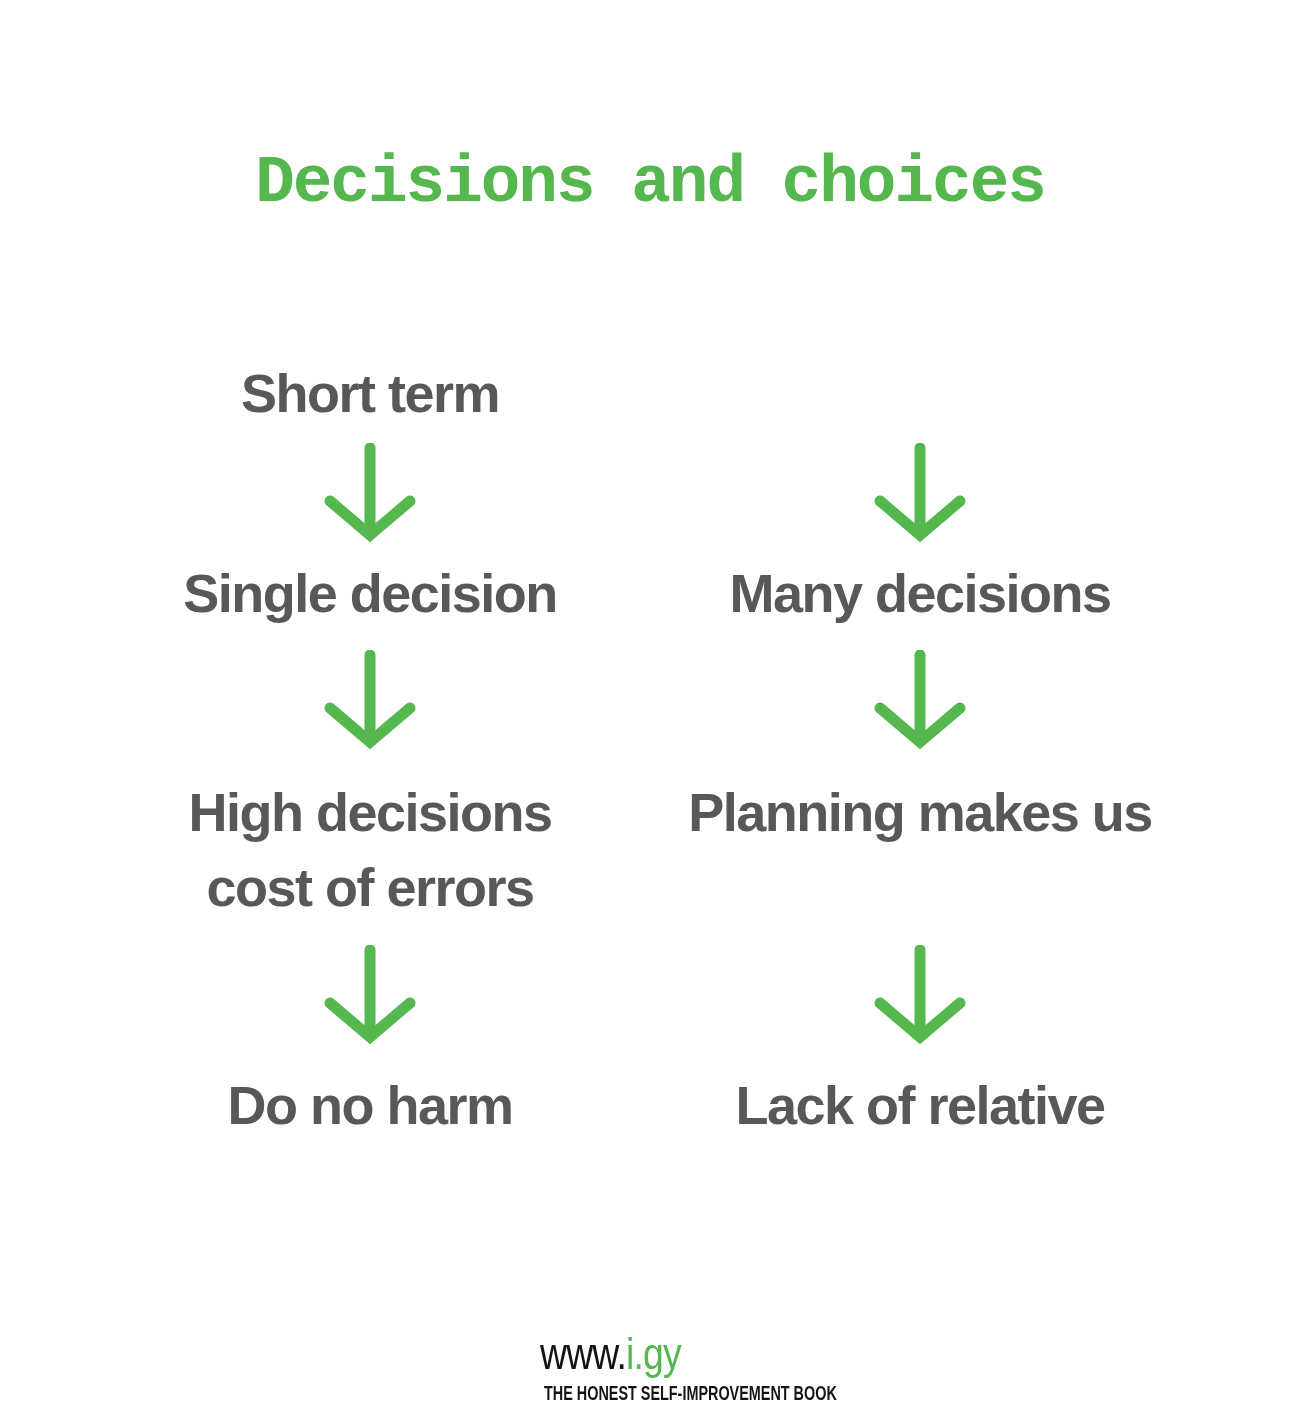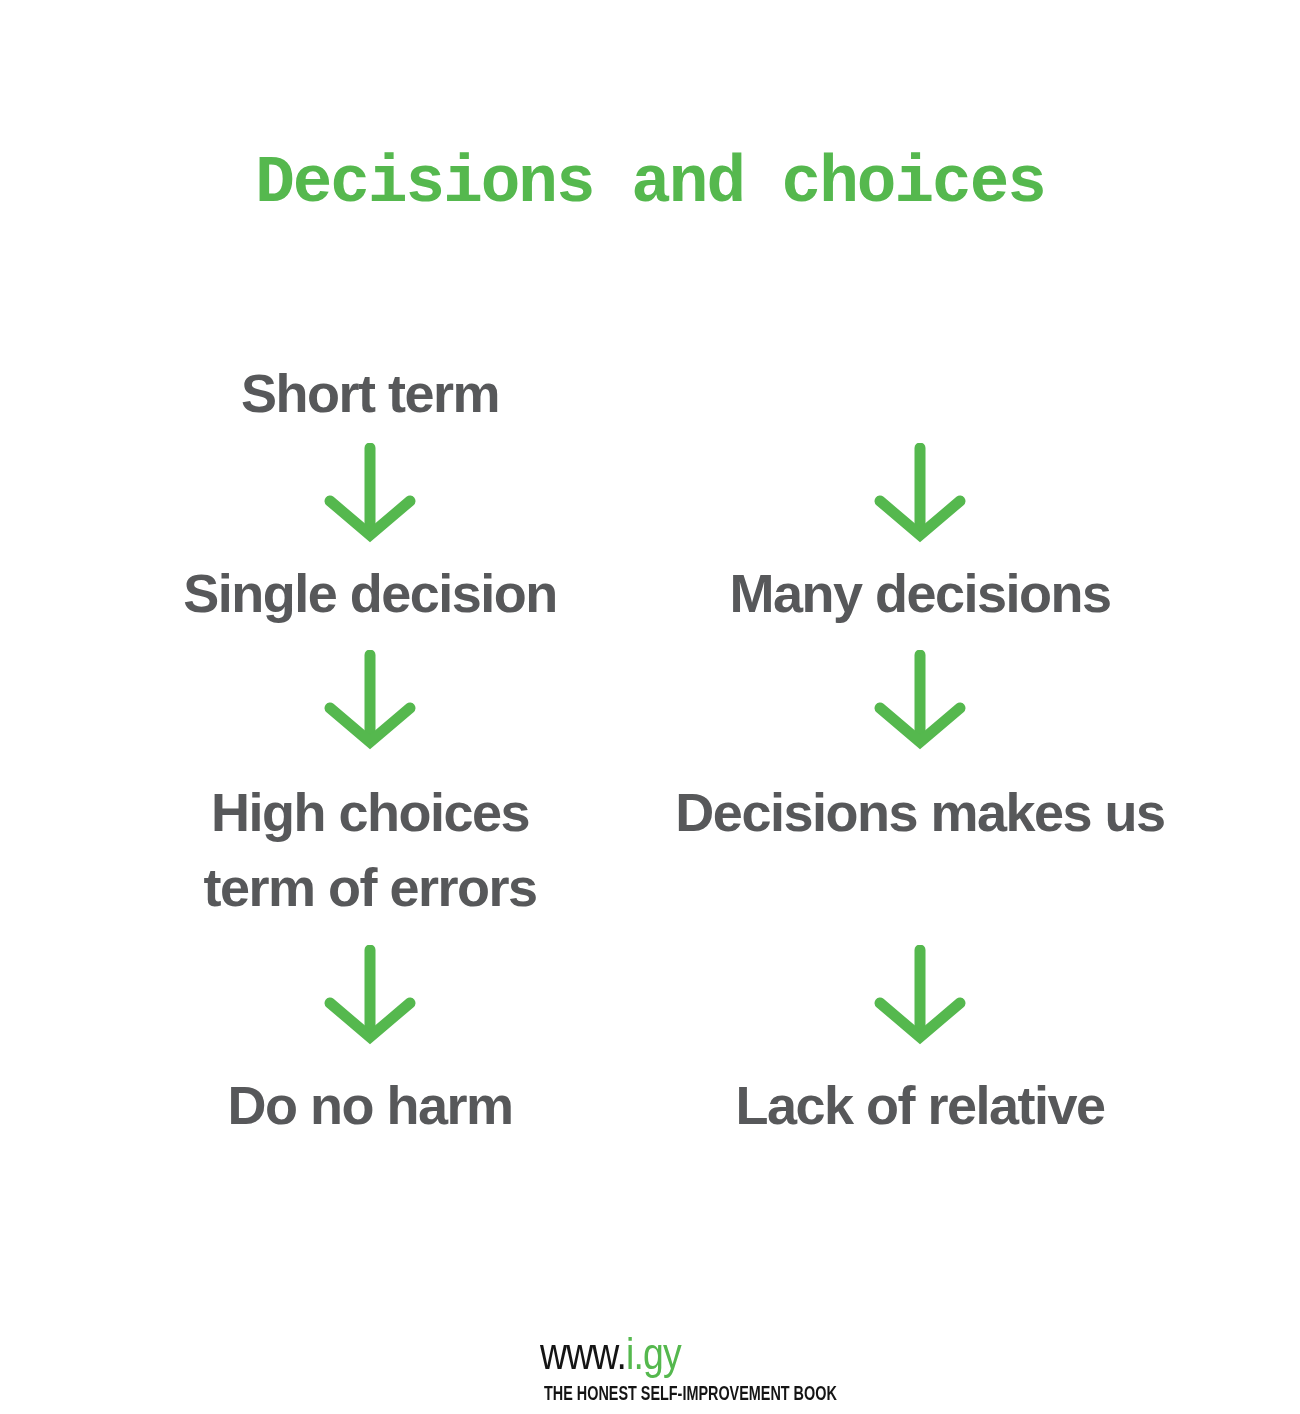--- a/index.html
+++ b/index.html
@@ -110,22 +110,22 @@
     <div class="step" style="top:556px">
       <div>Single decision</div>
     </div>
 
     <svg class="arrow" style="top:650px" viewBox="0 0 92 104" aria-hidden="true">
       <line x1="46" y1="5" x2="46" y2="88" stroke="currentColor" stroke-width="11" stroke-linecap="round"></line>
       <path d="M6,58 L46,92 L86,58" fill="none" stroke="currentColor" stroke-width="11" stroke-linecap="round" stroke-linejoin="miter"></path>
     </svg>
 
     <div class="step" style="top:775px">
-      <div>High choices</div>
-      <div>term of errors</div>
+      <div>High decisions</div>
+      <div>cost of errors</div>
     </div>
 
     <svg class="arrow" style="top:945px" viewBox="0 0 92 104" aria-hidden="true">
       <line x1="46" y1="5" x2="46" y2="88" stroke="currentColor" stroke-width="11" stroke-linecap="round"></line>
       <path d="M6,58 L46,92 L86,58" fill="none" stroke="currentColor" stroke-width="11" stroke-linecap="round" stroke-linejoin="miter"></path>
     </svg>
 
     <div class="step" style="top:1068px">
       <div>Do no harm</div>
     </div>
@@ -141,21 +141,21 @@
     <div class="step" style="top:556px">
       <div>Many decisions</div>
     </div>
 
     <svg class="arrow" style="top:650px" viewBox="0 0 92 104" aria-hidden="true">
       <line x1="46" y1="5" x2="46" y2="88" stroke="currentColor" stroke-width="11" stroke-linecap="round"></line>
       <path d="M6,58 L46,92 L86,58" fill="none" stroke="currentColor" stroke-width="11" stroke-linecap="round" stroke-linejoin="miter"></path>
     </svg>
 
     <div class="step" style="top:775px">
-      <div>Decisions makes us</div>
+      <div>Planning makes us</div>
     </div>
 
     <svg class="arrow" style="top:945px" viewBox="0 0 92 104" aria-hidden="true">
       <line x1="46" y1="5" x2="46" y2="88" stroke="currentColor" stroke-width="11" stroke-linecap="round"></line>
       <path d="M6,58 L46,92 L86,58" fill="none" stroke="currentColor" stroke-width="11" stroke-linecap="round" stroke-linejoin="miter"></path>
     </svg>
 
     <div class="step" style="top:1068px">
       <div>Lack of relative</div>
     </div>

